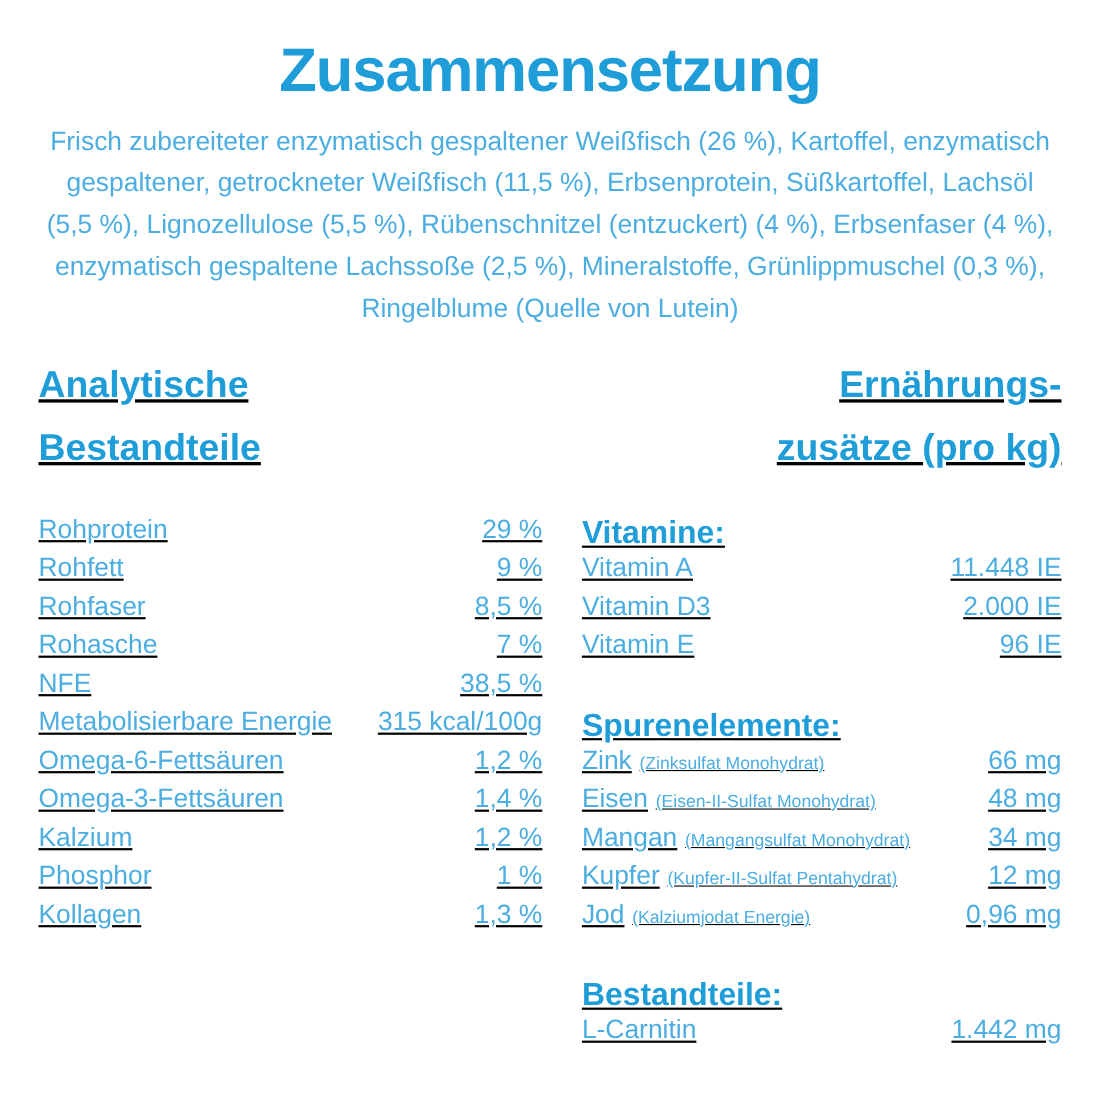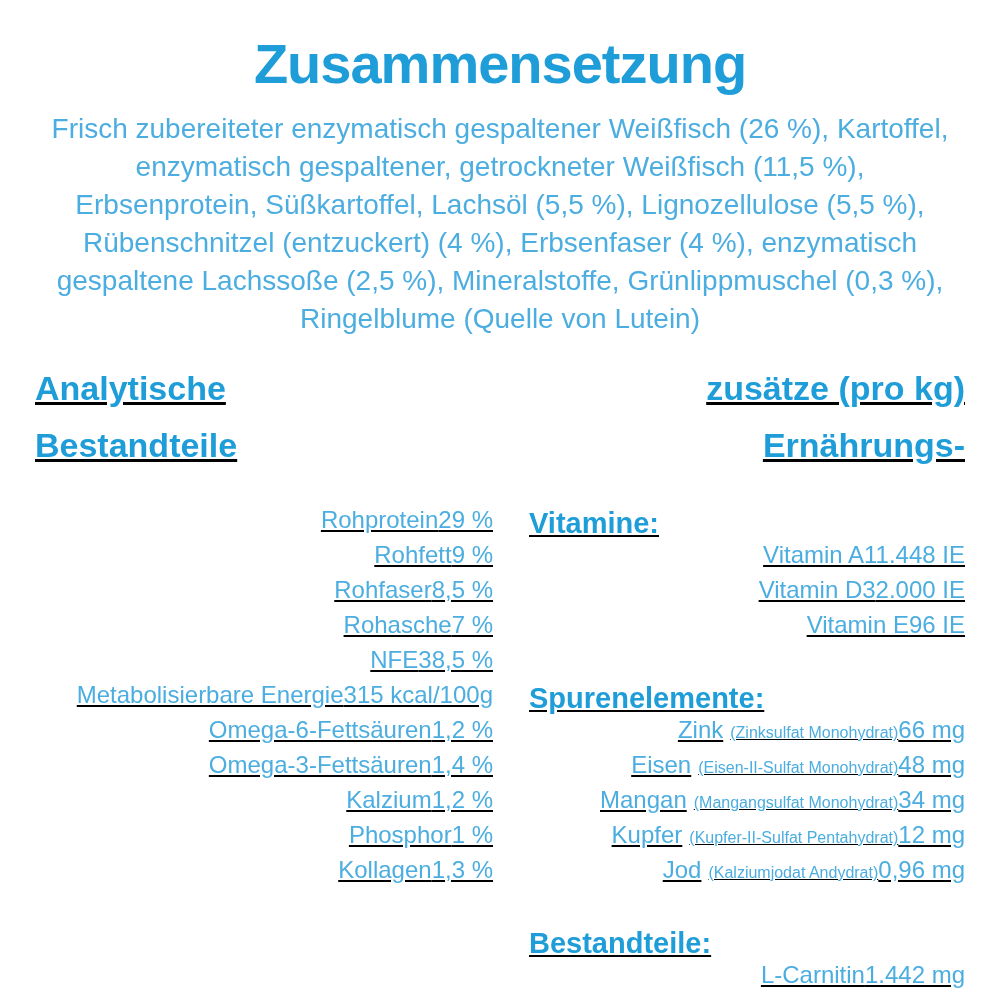--- a/index.html
+++ b/index.html
@@ -24,21 +24,21 @@
     line-height:60px;
     font-weight:bold;
     letter-spacing:-1px;
     color:var(--blue-bold);
   }
 
   .ingredients{
     margin:0 auto;
     max-width:918px;
     text-align:center;
-    font-size:28px;
+    font-size:24px;
     line-height:38px;
     color:var(--blue-text);
   }
 
   .columns{
     display:flex;
     justify-content:space-between;
     margin-top:22px;
     text-decoration:underline;
   }
@@ -50,21 +50,21 @@
     font-size:34px;
     line-height:57px;
     font-weight:bold;
     color:var(--blue-bold);
   }
   .col-heading.right{text-align:right;}
   .col-heading span{display:block;}
 
   .row{
     display:flex;
-    justify-content:flex-end;
+    justify-content:space-between;
     align-items:baseline;
     height:35px;
     font-size:24px;
     color:var(--blue-text);
     white-space:nowrap;
   }
   .row .lbl{display:flex;align-items:baseline;}
   .row .note{
     font-size:16px;
     margin-left:7px;
@@ -164,22 +164,22 @@
           <span class="lbl">
             <span>Kollagen</span>
           </span>
           <span class="val">1,3 %</span>
         </div>
         </div>
     </section>
 
     <section class="col-right">
       <h2 class="col-heading right">
+        <span>Ernährungs-</span>
         <span>zusätze (pro kg)</span>
-        <span>Ernährungs-</span>
       </h2>
 
       <div class="section">
         <h3 class="section-title">Vitamine:</h3>
         <div>
             <div class="row">
             <span class="lbl">
               <span>Vitamin A</span>
 
             </span>
@@ -229,21 +229,21 @@
             <div class="row">
             <span class="lbl">
               <span>Kupfer</span>
               <span class="note">(Kupfer-II-Sulfat Pentahydrat)</span>
             </span>
             <span class="val">12 mg</span>
           </div>
             <div class="row">
             <span class="lbl">
               <span>Jod</span>
-              <span class="note">(Kalziumjodat Andydrat)</span>
+              <span class="note">(Kalziumjodat Energie)</span>
             </span>
             <span class="val">0,96 mg</span>
           </div>
           </div>
       </div>
 
       <div class="section">
         <h3 class="section-title">Bestandteile:</h3>
         <div>
             <div class="row">

